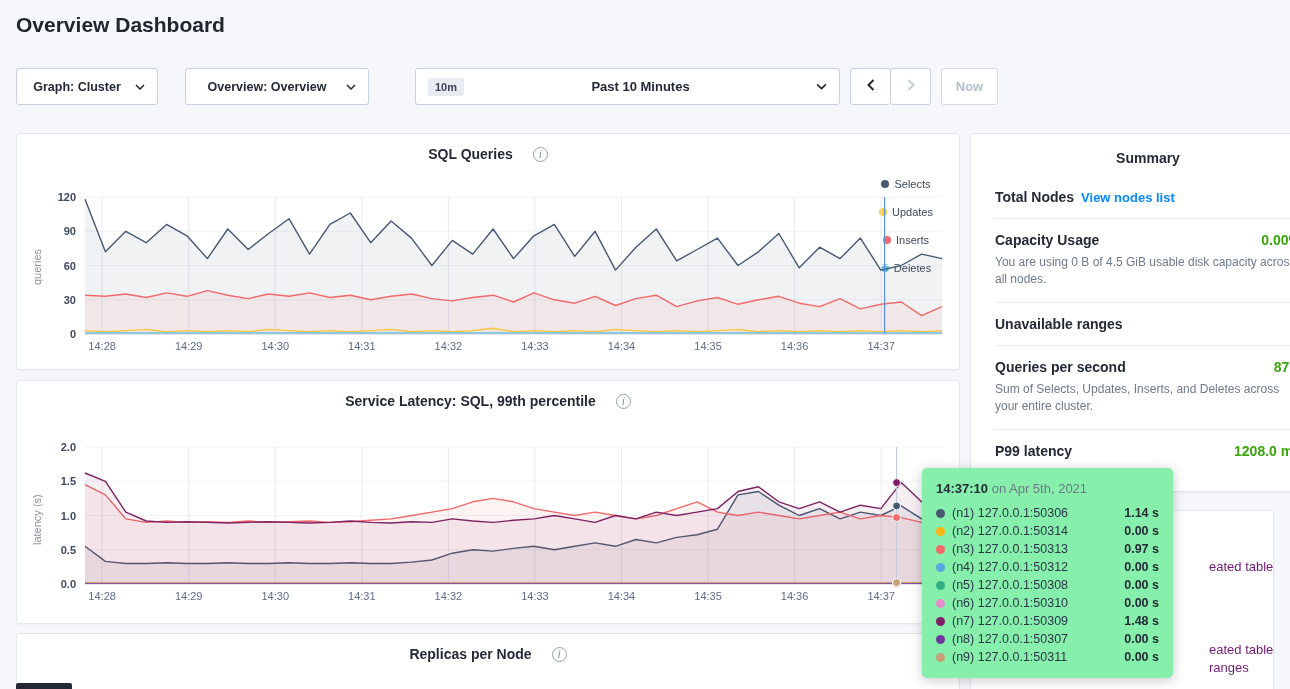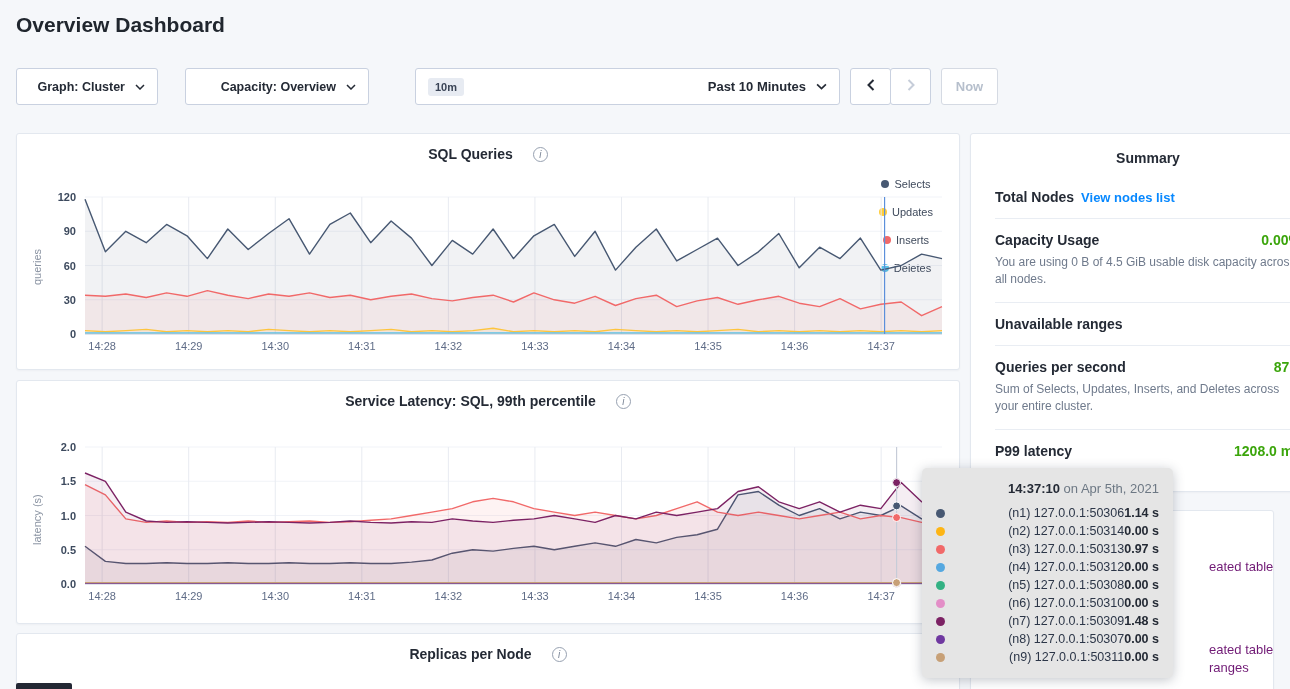--- a/index.html
+++ b/index.html
@@ -17,21 +17,21 @@
     font-size:21px; font-weight:700; color:#20262e;
   }
 
   
   .ctl {
     position:absolute; top:68px; height:37px;
     background:#fff; border:1px solid #c9d1e0; border-radius:3px;
     display:flex; align-items:center; padding:0 12px;
     font-size:12.5px; font-weight:700; color:#242a35; cursor:pointer;
   }
-  .ctl .grow { flex:1; text-align:right; }
+  .ctl .grow { flex:1; text-align:center; }
   .ctl .chev { margin-left:10px; display:flex; }
   .badge {
     background:#e7ebf2; color:#3a4456; border-radius:3px;
     font-size:11px; font-weight:700; padding:3px 7px; margin-right:11px;
   }
   .navbtn {
     position:absolute; top:68px; width:41px; height:37px;
     background:#fff; border:1px solid #c9d1e0; border-radius:3px;
     display:flex; align-items:center; justify-content:center; cursor:pointer;
   }
@@ -78,23 +78,22 @@
   .srow { padding:13px 0; }
   .srow + .srow { border-top:1px solid #e9edf3; }
   .srow-top { display:flex; justify-content:space-between; align-items:baseline; font-size:14px; font-weight:700; color:#242a35; }
   .sval { color:#3ba50b; white-space:nowrap; }
   .sdesc { font-size:12px; font-weight:400; color:#6f7a8c; line-height:1.45; margin-top:6px; }
   .slink { color:#0788ff; font-size:13px; font-weight:700; margin-left:7px; text-decoration:none; cursor:pointer; }
 
   
   .tooltip {
     position:absolute; left:922px; top:468px; width:251px; z-index:20;
-    background:#e5e5e5; border-radius:5px; padding:13px 14px 12px 14px;
+    background:#86efac; border-radius:5px; padding:13px 14px 12px 14px;
     box-shadow:0 2px 12px rgba(40,50,70,.28);
-    text-align:right;
   }
   .ttime { font-size:13px; margin-bottom:8px; }
   .ttime .t { font-weight:700; color:#242a35; }
   .ttime .d { color:#6d7884; font-weight:400; }
   .trow { display:flex; align-items:center; height:18px; font-size:12.5px; }
   .tdot { width:9px; height:9px; border-radius:50%; margin-right:7px; flex:none; }
   .tlabel { flex:1; color:#2c3648; }
   .tval { font-weight:700; color:#242a35; }
 
   .frag { position:absolute; left:1209px; font-size:13px; color:#701a75; z-index:5; }
@@ -109,21 +108,21 @@
   <span class="grow"><span>Graph:</span>
   <span>Cluster</span></span>
   <span class="chev">
       <svg width="10" height="6" viewBox="0 0 10 6">
         <path d="M1 1l4 4 4-4" stroke="#242a35" stroke-width="1.5" fill="none"></path>
       </svg>
     </span>
 </button>
 
 <button class="ctl" style="left:185px;width:184px;">
-  <span class="grow"><span>Capacity:</span>
+  <span class="grow"><span>Overview:</span>
   <span>Overview</span></span>
   <span class="chev">
       <svg width="10" height="6" viewBox="0 0 10 6">
         <path d="M1 1l4 4 4-4" stroke="#242a35" stroke-width="1.5" fill="none"></path>
       </svg>
     </span>
 </button>
 
 <button class="ctl" style="left:415px;width:425px;">
   <span class="badge">10m</span>

